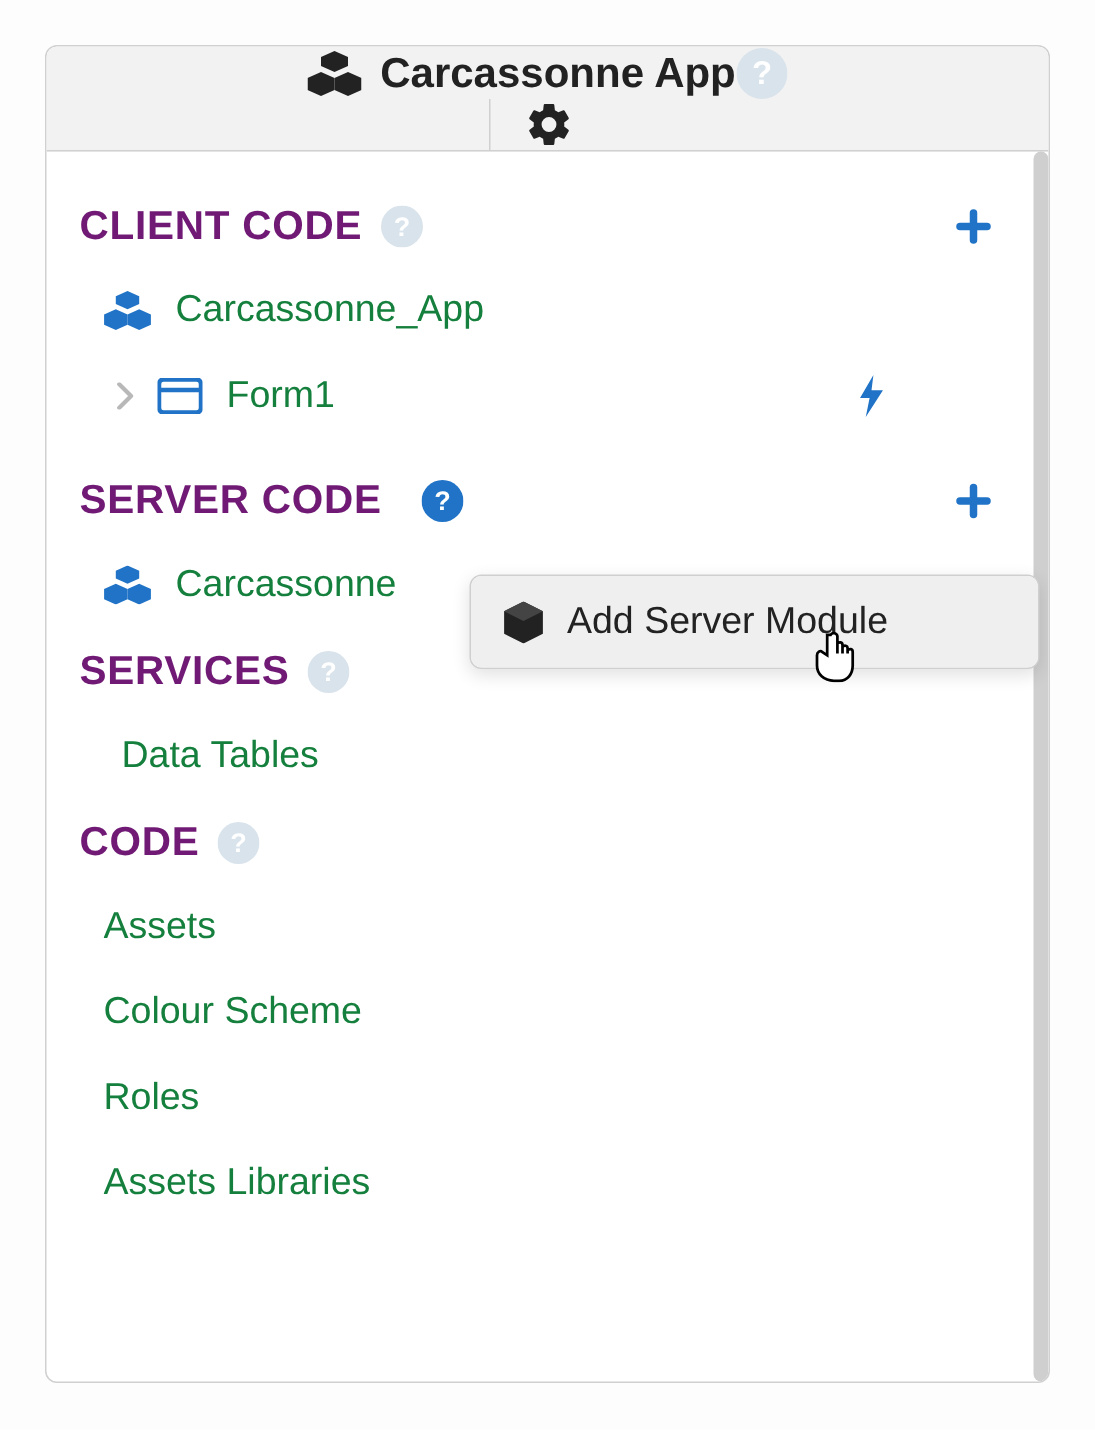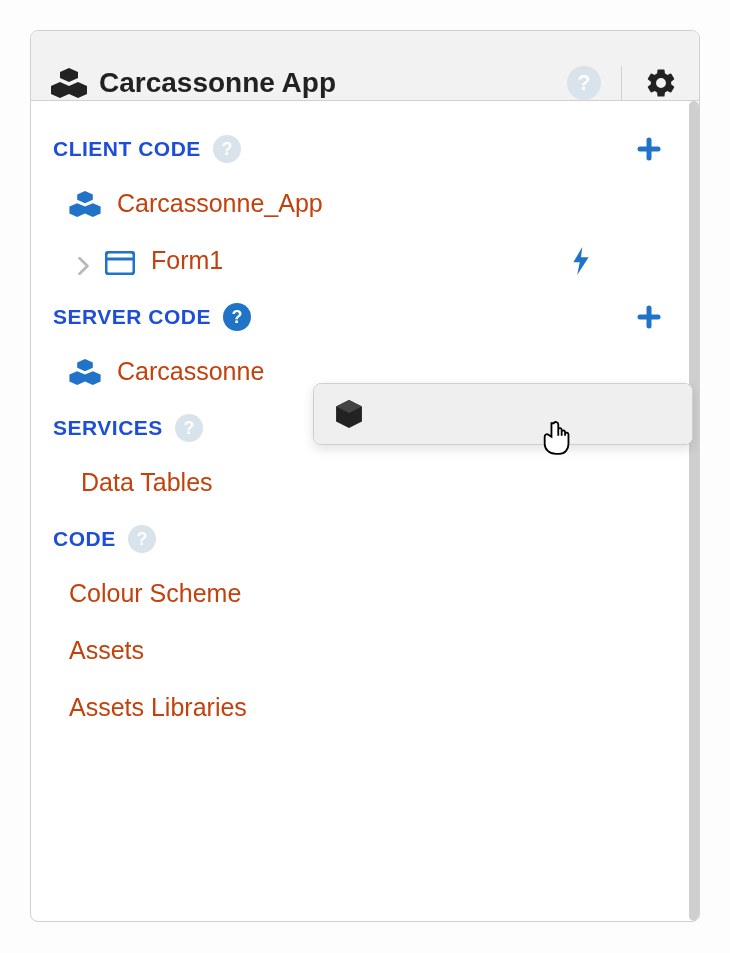--- a/index.html
+++ b/index.html
@@ -13,24 +13,25 @@
   }
   .panel {
     border: 1px solid #d0d0d0;
     border-radius: 8px;
     background: #fff;
     overflow: hidden;
     position: relative;
   }
   .header {
     display: flex;
-    align-items: flex-end;
+    align-items: center;
     background: #f2f2f2;
     border-bottom: 1px solid #d0d0d0;
     height: 70px;
+    flex-direction: column;
   }
   .header-main {
     flex: 1;
     display: flex;
     align-items: center;
     padding: 0 20px;
     min-width: 0;
   }
   .header-title {
     font-size: 28px;
@@ -66,46 +67,45 @@
     border-radius: 5px;
   }
   .section-header {
     display: flex;
     align-items: center;
     margin-top: 4px;
     margin-bottom: 12px;
     padding-right: 16px;
   }
   .section-header .label {
-    font-size: 21px;
+    font-size: 27px;
     font-weight: 600;
-    color: #1d4ed8;
+    color: #701a75;
     letter-spacing: 0.5px;
   }
   .section-header .help-s {
     margin-left: 12px;
   }
   .section-header .plus {
     margin-left: auto;
   }
   .item {
     display: flex;
     align-items: center;
     padding: 14px 8px 14px 16px;
     font-size: 25px;
-    color: #c2410c;
+    color: #15803d;
   }
   .item .txt {
     margin-left: 16px;
     white-space: nowrap;
     overflow: hidden;
   }
   .item.indent {
     padding-left: 24px;
-    align-items: flex-end;
   }
   .item .caret {
     color: #b8b8b8;
     margin-right: 14px;
     font-size: 20px;
   }
   .item .bolt {
     margin-left: auto;
     margin-right: 80px;
     color: #2073c6;
@@ -229,21 +229,21 @@
         </svg>
       </span>
       <span class="txt">Form1</span>
       <span class="bolt">
         <svg width="16" height="28" viewBox="0 0 12 22" fill="#2073c6">
           <path d="M7 0 L0 12 L5 12 L3 22 L12 8 L6 8 Z"></path>
         </svg>
       </span>
     </div>
 
-    <div class="section-header" style="margin-top:14px;">
+    <div class="section-header" style="margin-top:26px;gap:14px;">
       <span class="label">SERVER CODE</span>
       <span class="help-s">
         <svg width="28" height="28" viewBox="0 0 28 28">
           <circle class="help-circle-blue" cx="14" cy="14" r="14"></circle>
           <text class="help-q-blue" x="14" y="20" text-anchor="middle" font-size="18">?</text>
         </svg>
       </span>
       <span class="plus">
         <svg width="24" height="24" viewBox="0 0 24 24">
           <line class="plus-path" x1="12" y1="3" x2="12" y2="21"></line>
@@ -284,40 +284,44 @@
       <span class="help-s">
         <svg width="28" height="28" viewBox="0 0 28 28">
           <circle class="help-circle" cx="14" cy="14" r="14"></circle>
           <text class="help-q" x="14" y="20" text-anchor="middle" font-size="18">?</text>
         </svg>
       </span>
     </div>
 
     <div class="theme-items">
       <div class="item">
+        <span class="txt" style="margin-left:0">Assets</span>
+      </div>
+      <div class="item">
         <span class="txt" style="margin-left:0">Colour Scheme</span>
       </div>
       <div class="item">
-        <span class="txt" style="margin-left:0">Assets</span>
+        <span class="txt" style="margin-left:0">Roles</span>
       </div>
       <div class="item">
         <span class="txt" style="margin-left:0">Assets Libraries</span>
       </div>
     </div>
 
     <div class="scrollbar"></div>
 
     <div class="menu">
       <div class="menu-item hl">
         <span>
           <svg width="26" height="28" viewBox="0 0 24 26" fill="#222">
             <path d="M12 0 L24 6 L24 20 L12 26 L0 20 L0 6 Z"></path>
             <path d="M12 0 L24 6 L12 12 L0 6 Z" fill="#444"></path>
           </svg>
         </span>
+        <span class="mi-txt">Add Server Module</span>
       </div>
     </div>
 
     <span class="cursor">
       <svg width="30" height="34" viewBox="0 0 26 30">
         <path d="M9 2 C9 2 9 14 9 14 L6 12 C5 11 3 12 3 14 L3 20 C3 25 7 29 13 29 L16 29 C21 29 24 25 24 20 L24 12 C24 10 22 10 21 11 L21 13 L21 10 C21 8 19 8 18 9 L18 13 L18 8 C18 6 16 6 15 7 L15 13 L15 3 C15 1 12 0 11 2 Z" fill="#fff" stroke="#000" stroke-width="1.6"></path>
       </svg>
     </span>
 
   </div>

